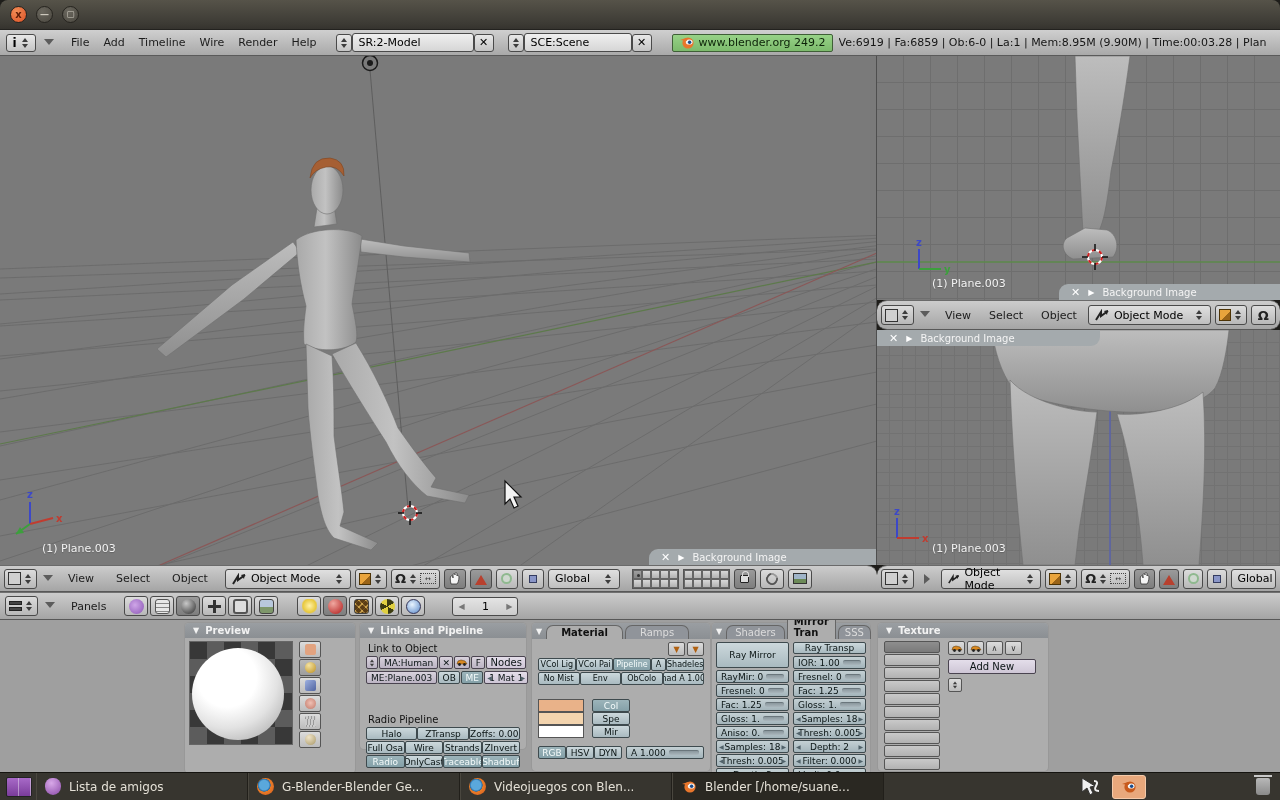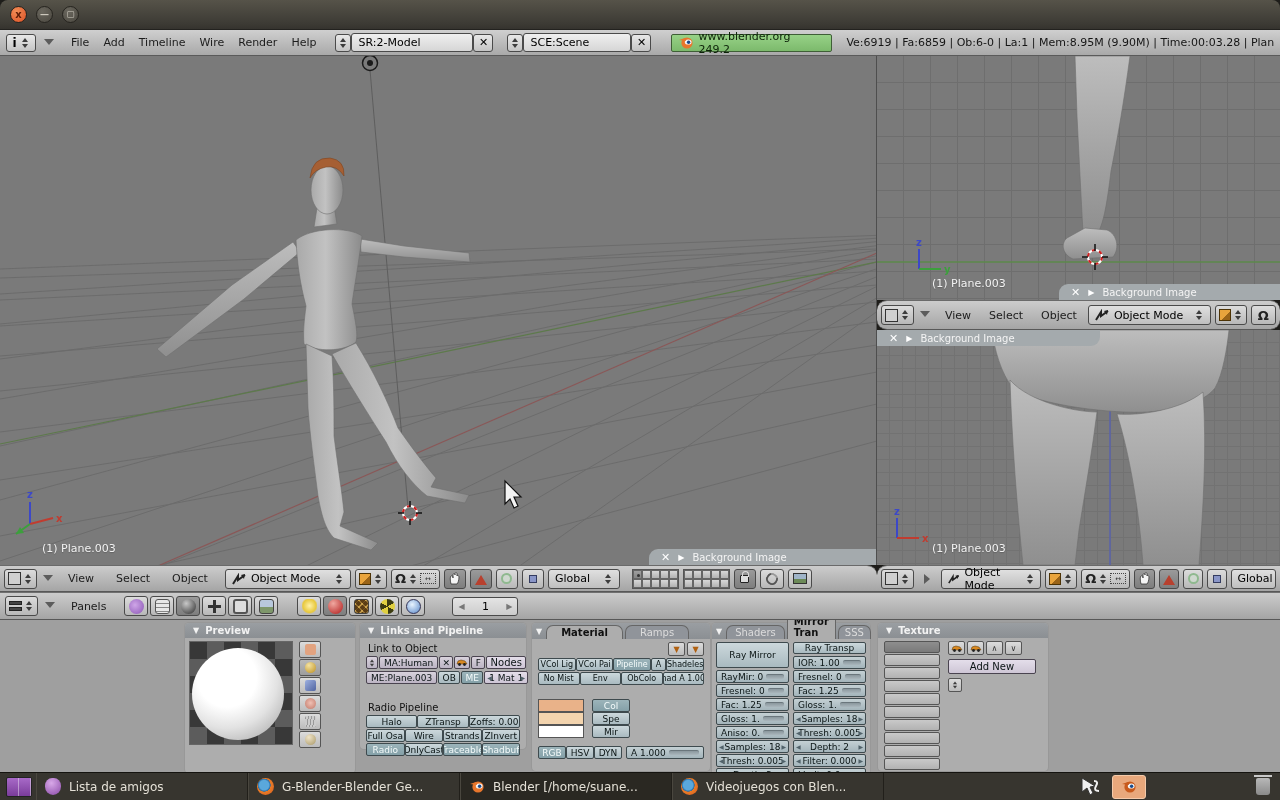--- a/index.html
+++ b/index.html
@@ -259,21 +259,21 @@
     </span>
     <span class="url-btn" style="margin-left:14px;">
       <svg class="blender-logo" viewBox="0 0 16 13">
         <circle cx="9" cy="7" r="5.6" fill="#e8762c"></circle>
         <ellipse cx="10.2" cy="6" rx="3.4" ry="2.6" fill="#f4f4f4"></ellipse>
         <circle cx="10.6" cy="6.2" r="1.7" fill="#1a4a8a"></circle>
         <path d="M1,4 L7,2 L8,5 Z" fill="#e8762c"></path>
       </svg>
       <span>www.blender.org 249.2</span>
     </span>
-    <span class="stats" style="margin-left:8px;">Ve:6919 | Fa:6859 | Ob:6-0 | La:1  | Mem:8.95M (9.90M)  | Time:00:03.28 | Plan</span>
+    <span class="stats" style="">Ve:6919 | Fa:6859 | Ob:6-0 | La:1  | Mem:8.95M (9.90M)  | Time:00:03.28 | Plan</span>
   </div>
 
   <div class="vp" id="vp-main">
     <svg width="877" height="509" viewBox="0 0 877 509">
       <defs>
         <linearGradient id="body" x1="0" y1="0" x2="1" y2="0">
           <stop offset="0" stop-color="#a9a9a9"></stop>
             <stop offset="0.45" stop-color="#c2c2c2"></stop>
             <stop offset="1" stop-color="#8b8b8b"></stop>
         </linearGradient>
@@ -729,21 +729,21 @@
         <div class="brow" style="gap:1px;">
           <span class="fld lav" style="flex:0 0 70px;">
               <span class="lbl">ME:Plane.003</span>
             </span>
           <span class="btn" style="flex:0 0 22px;">
               <span>OB</span>
             </span>
           <span class="btn on" style="flex:0 0 22px;">
               <span>ME</span>
             </span>
-          <span class="fld num lav2" style="flex:1; margin-bottom:4px;text-align:center;">
+          <span class="fld num lav2" style="flex:1; margin-bottom:16px;text-align:center;">
               <span class="lbl">1 Mat 1</span>
             </span>
         </div>
         <div class="small-lbl" style="margin-top:14px;">Radio Pipeline</div>
         <div class="brow">
           <span class="btn fldlike">Halo</span>
             <span class="btn fldlike">ZTransp</span>
             <span class="btn fldlike num">Zoffs: 0.00</span>
         </div>
         <div class="brow">
@@ -942,32 +942,32 @@
         <i></i>
       </span>
     <span class="task">
       <span class="pidgin-ic"></span>
       <span class="tl">Lista de amigos</span>
     </span>
     <span class="task">
       <span class="ff-ic"></span>
       <span class="tl">G-Blender-Blender Ge...</span>
     </span>
+    <span class="task">
+      <span class="ff-ic"></span>
+      <span class="tl">Videojuegos con Blen...</span>
+    </span>
     <span class="task active">
       <svg class="blender-logo" viewBox="0 0 16 13">
         <circle cx="9" cy="7" r="5.6" fill="#e8762c"></circle>
         <ellipse cx="10.2" cy="6" rx="3.4" ry="2.6" fill="#f4f4f4"></ellipse>
         <circle cx="10.6" cy="6.2" r="1.7" fill="#1a4a8a"></circle>
         <path d="M1,4 L7,2 L8,5 Z" fill="#e8762c"></path>
       </svg>
       <span class="tl">Blender [/home/suane...</span>
-    </span>
-    <span class="task">
-      <span class="ff-ic"></span>
-      <span class="tl">Videojuegos con Blen...</span>
     </span>
     <span class="tray">
       <svg width="22" height="20" viewBox="0 0 22 20">
         <polygon points="2,1 2,15 7,11 10,18 13,16 10,10 15,9" fill="#f0f0f0" stroke="#333"></polygon>
         <path d="M14,4 Q19,4 16,9 Q13,14 19,14" fill="none" stroke="#f0f0f0" stroke-width="2"></path>
       </svg>
       <span class="tray-blender">
         <svg class="blender-logo" viewBox="0 0 16 13">
           <circle cx="9" cy="7" r="5.6" fill="#c85a1c"></circle>
           <ellipse cx="10.2" cy="6" rx="3.4" ry="2.6" fill="#f4f4f4"></ellipse>

